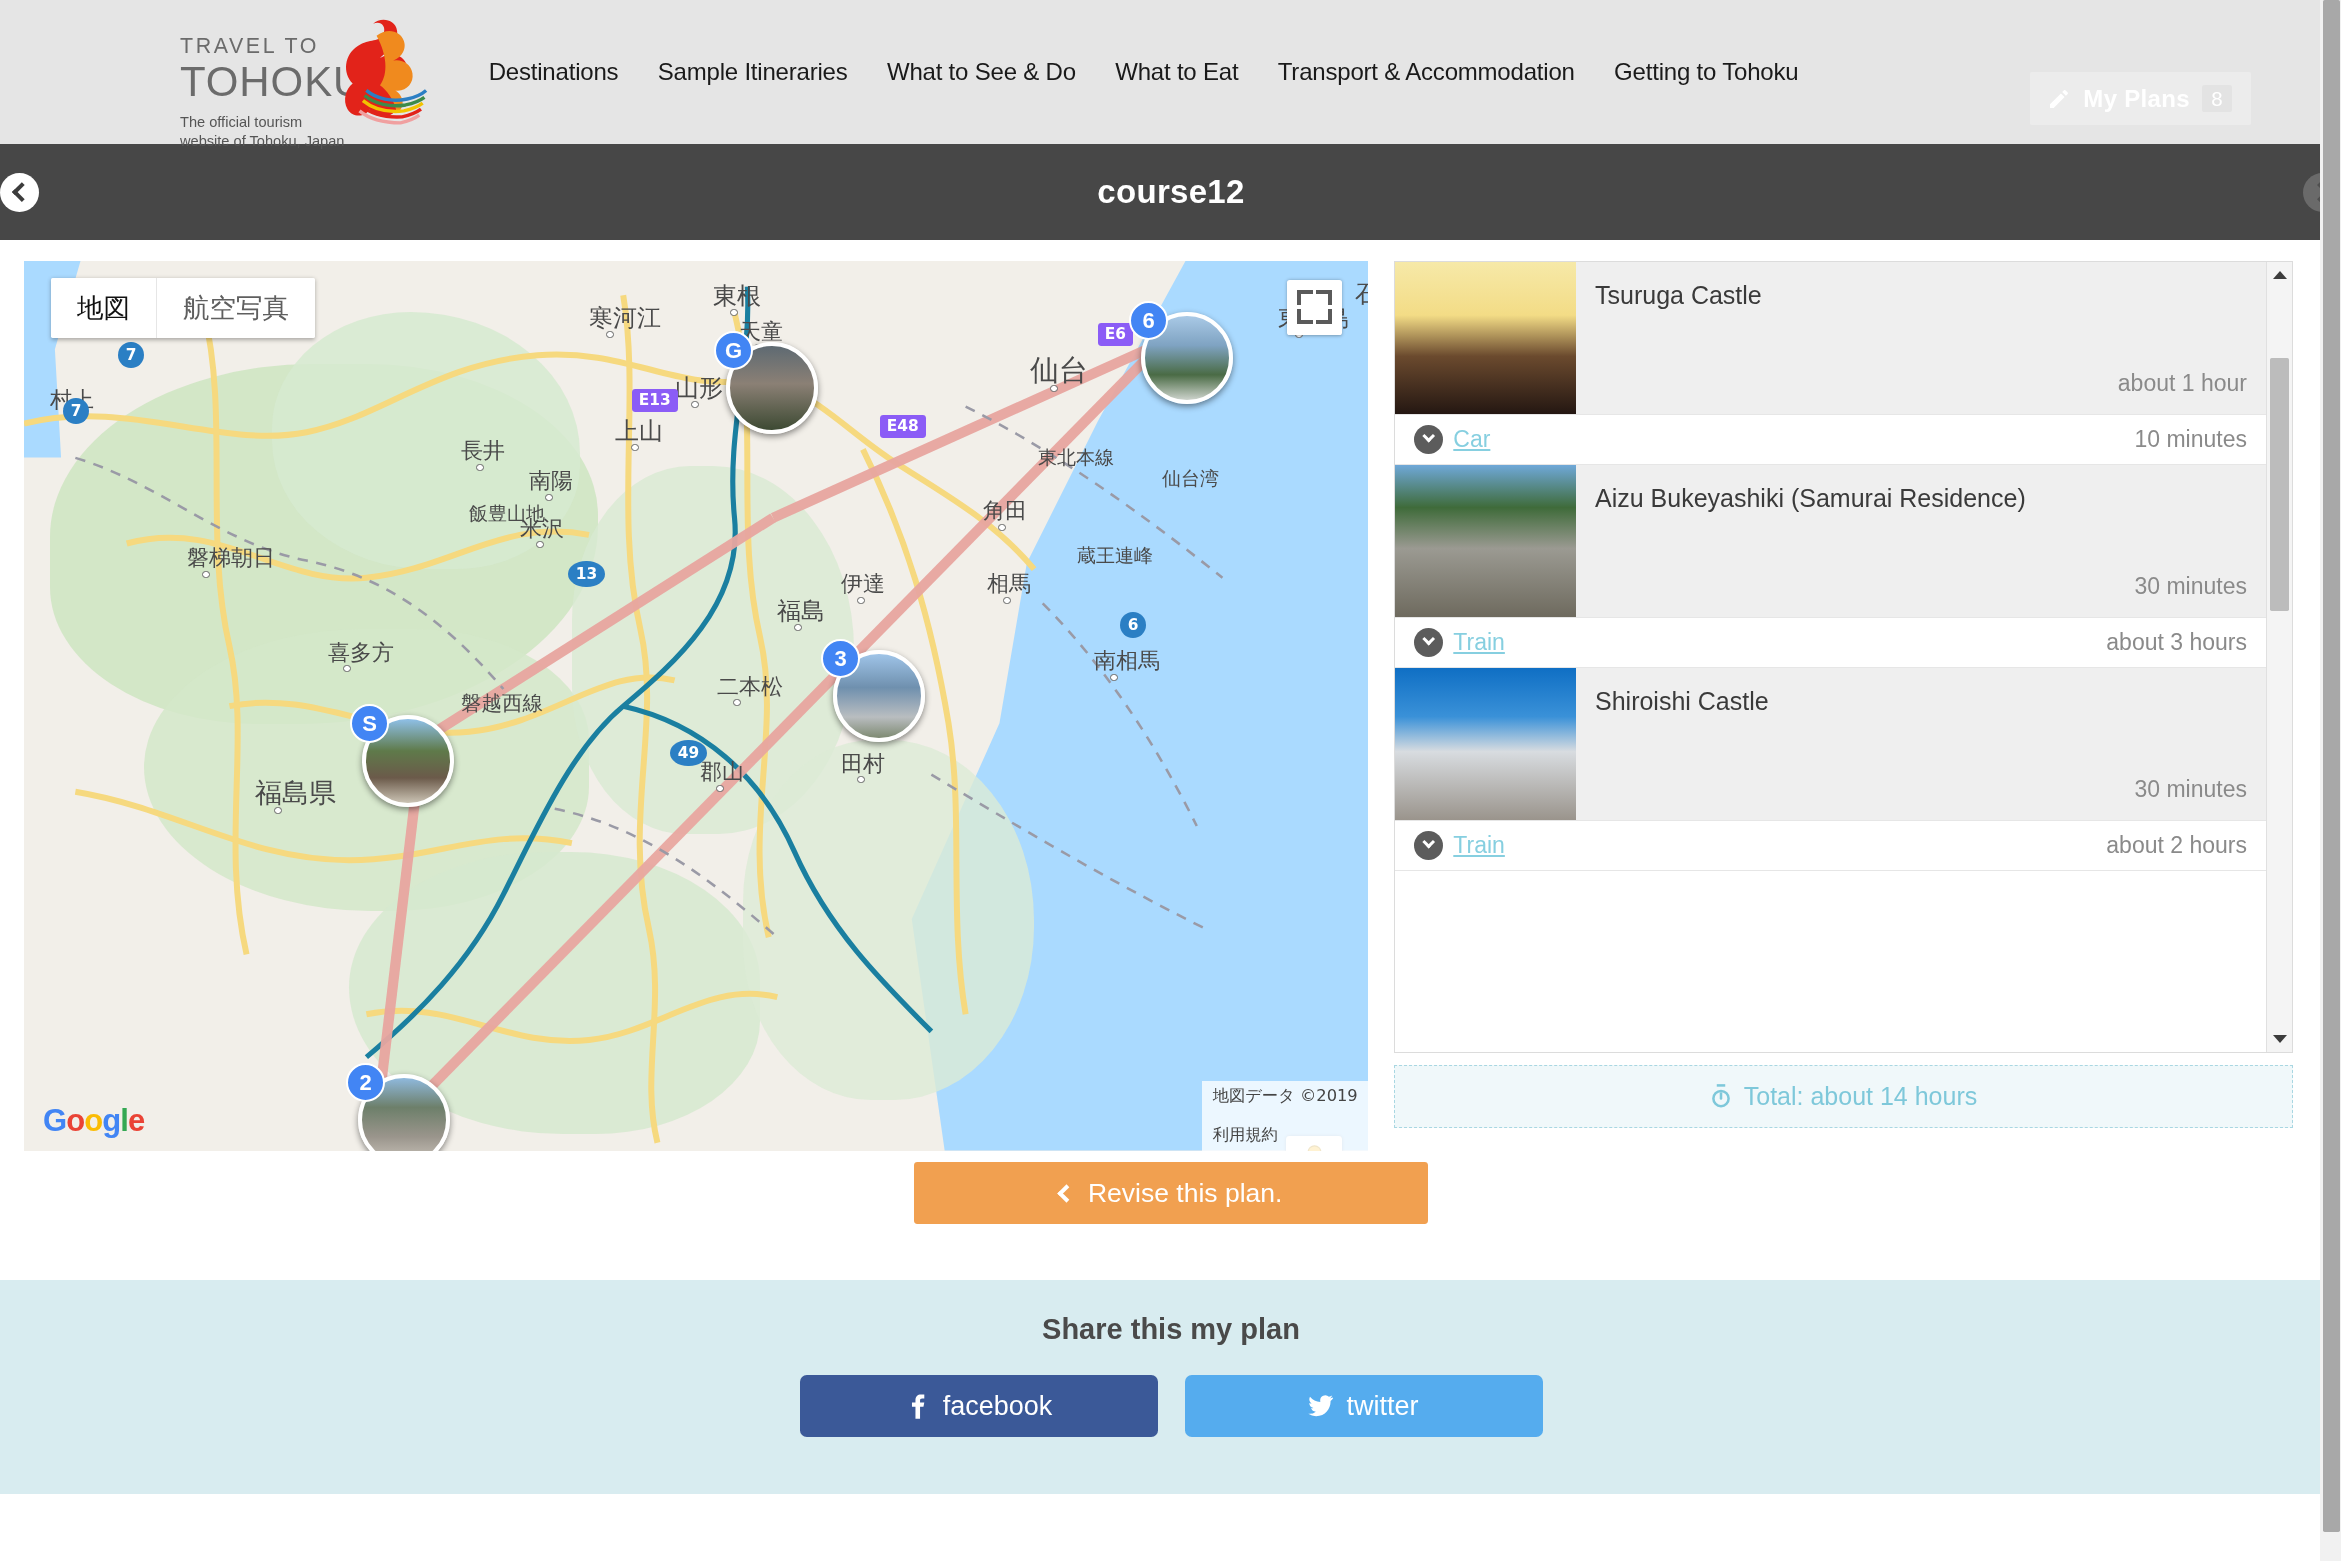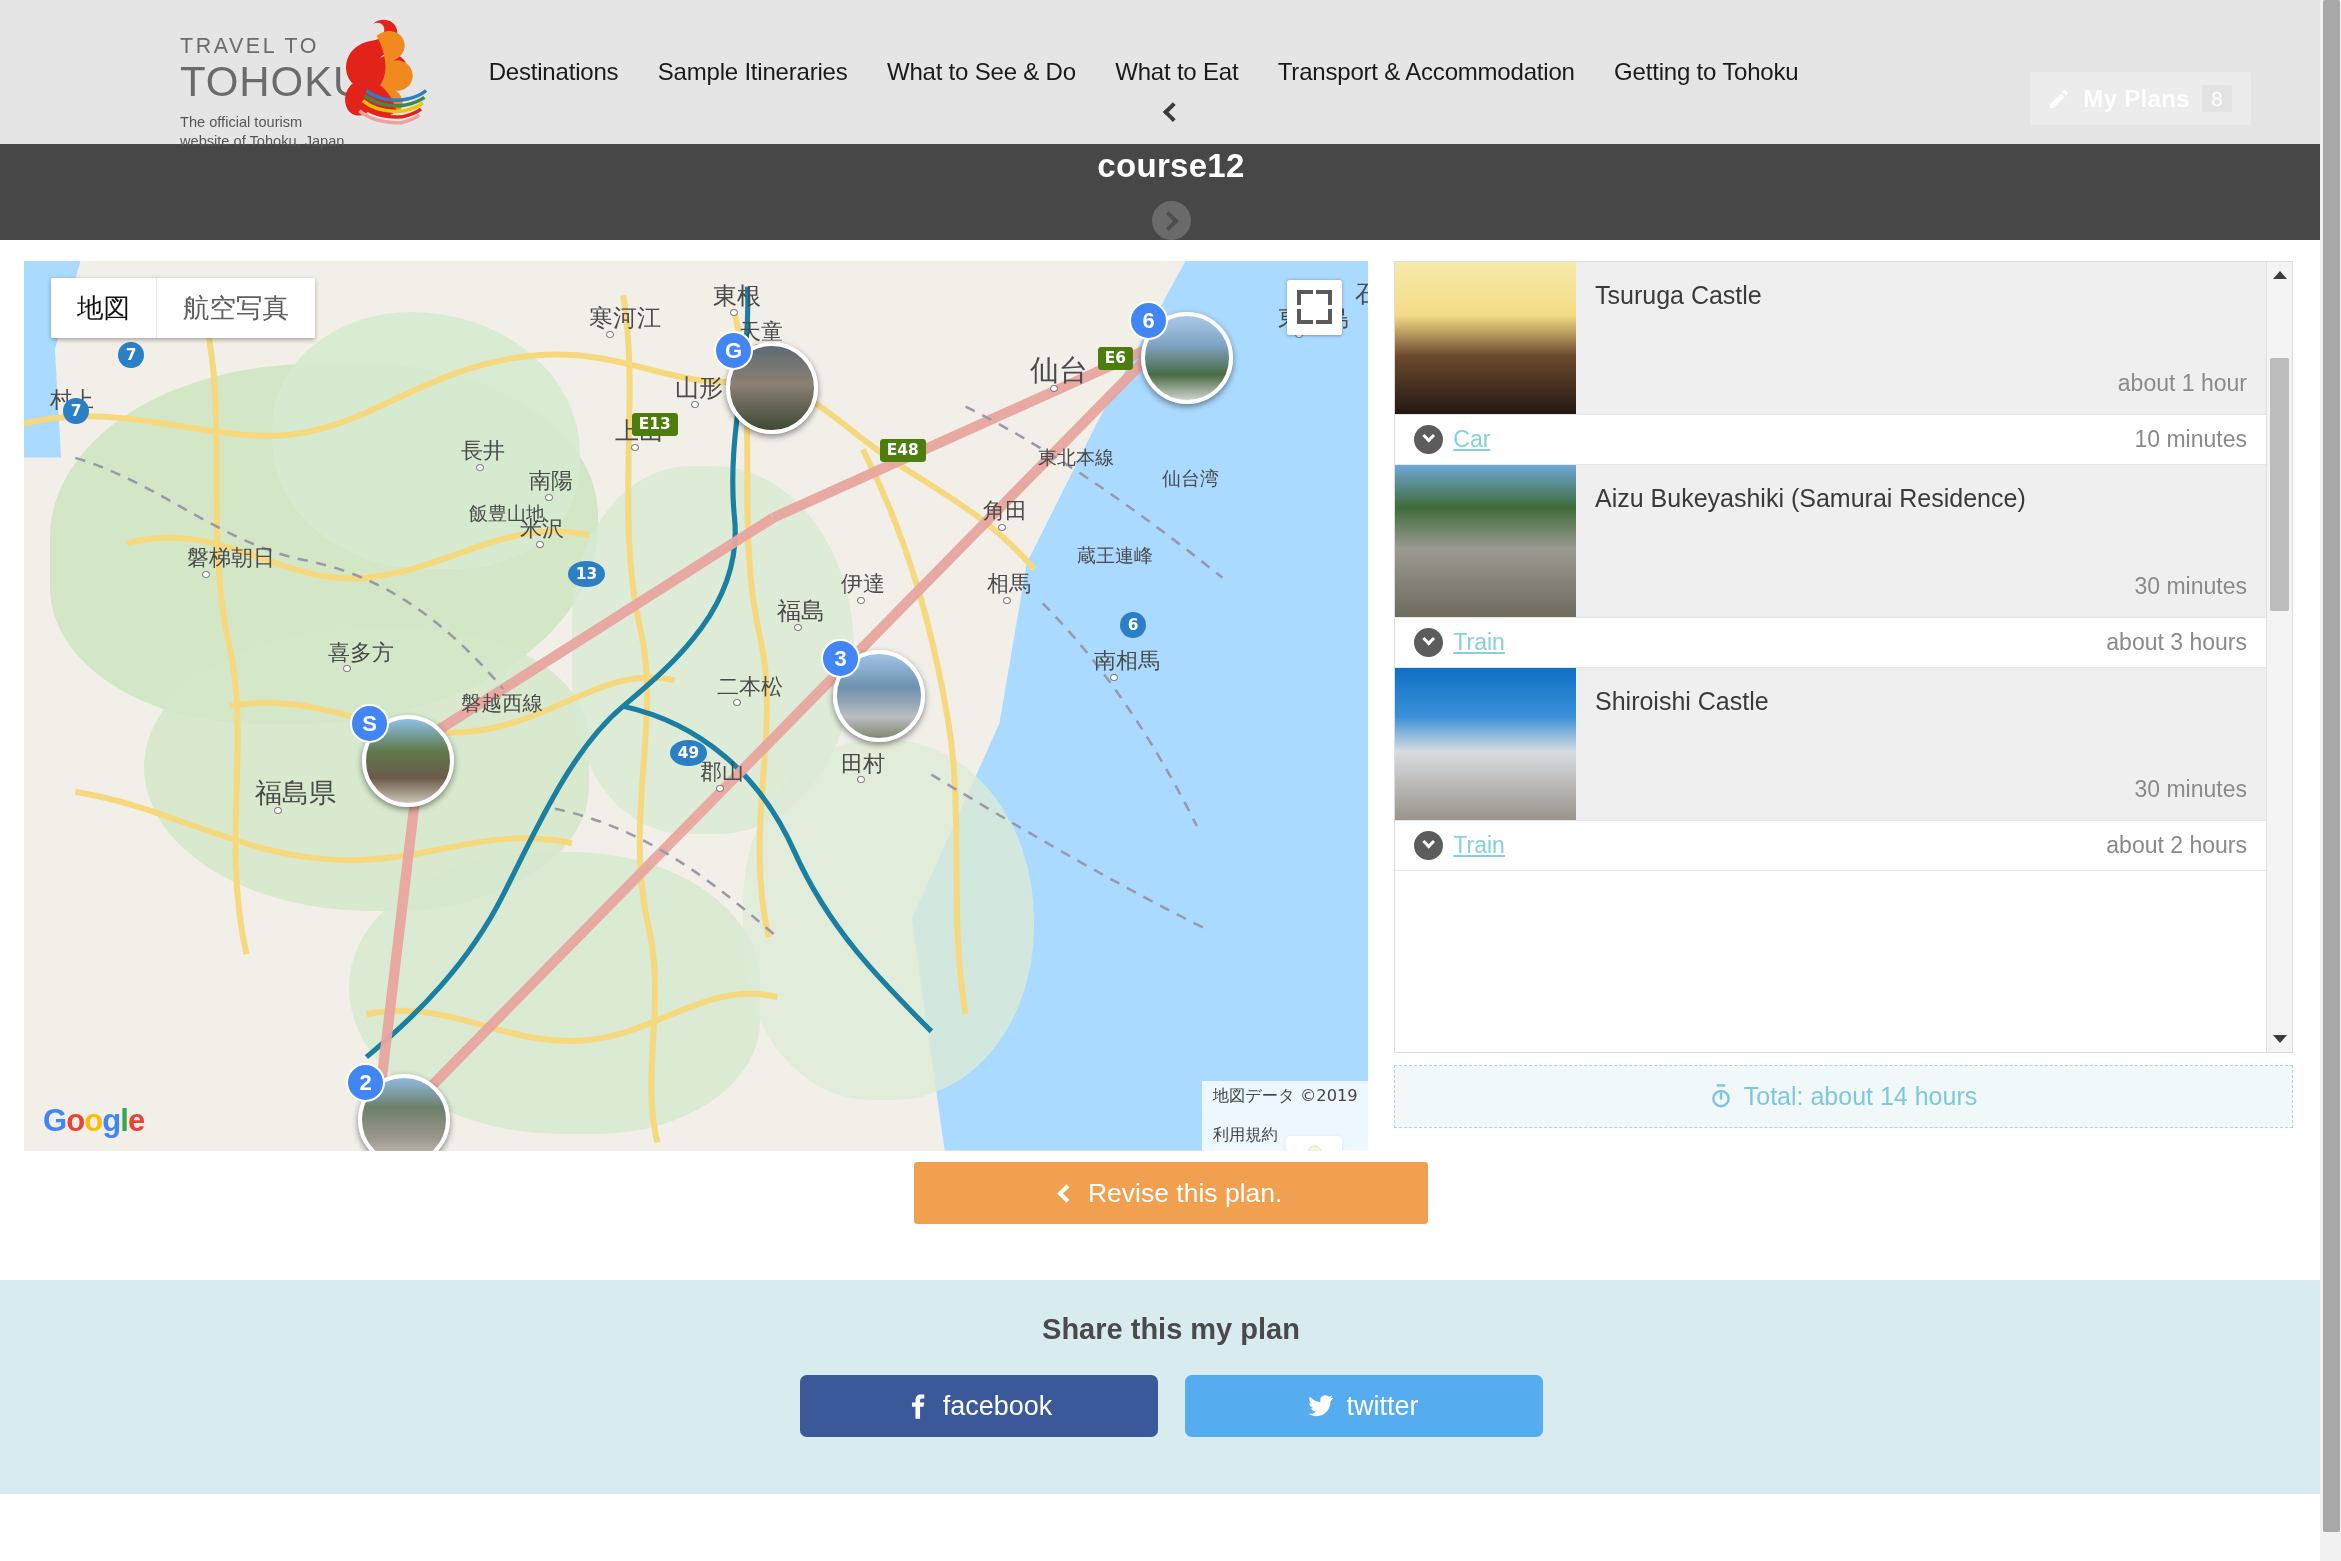--- a/index.html
+++ b/index.html
@@ -71,23 +71,22 @@
   .myplans .lbl { font-size: 24px; font-weight: bold; letter-spacing: 0.3px; }
   .myplans .badge {
     background: #e3e3e3; color:#fff;
     font-size: 20.5px; padding: 1.7px 9.4px; border-radius: 2.6px;
   }
 
   
   .coursebar {
     height: 96px;
     background: #474747;
-    display: flex; align-items: center; justify-content: flex-end;
-    gap: 16px;
-    flex-direction: column;
+    display: flex; align-items: center; justify-content: space-between;
+    gap: 24px;
   }
   .nav-circle {
     width: 39px; height: 39px; border-radius: 50%;
     display:flex; align-items:center; justify-content:center;
     flex: 0 0 auto;
   }
   .nav-circle.prev { background: #ffffff; }
   .nav-circle.next { background: #6a6a6a; }
   .chev { width: 13.7px; height: 13.7px; border-style: solid; }
   .chev.left  { border-width: 0 0 4.3px 4.3px; transform: rotate(45deg);  margin-left:4.3px; border-color:#3c3c3c; }
@@ -176,21 +175,21 @@
     width: 39px; height:39px; border-radius:50%;
     background:#4285f4; border:2.6px solid #fff;
     color:#fff; font-size:22px; font-weight:bold;
     display:flex;align-items:center;justify-content:center;
     z-index:3;
   }
   .hwy {
     position:absolute; color:#fff; font-size:15.4px; font-weight:bold;
     padding:2.6px 6.8px; border-radius:3.4px; font-family:"DejaVu Sans",sans-serif;
   }
-  .hwy.e { background:#4d7c0f;margin-top:24px; }
+  .hwy.e { background:#8b5cf6; }
   .hwy.n { background:#2b7fc4; border-radius:50%; padding:4.3px 7.7px; }
 
   
   .itin {
     width: 899px;
     display:flex; flex-direction:column;
   }
   .itin-scroll {
     position:relative;
     height: 792px;

